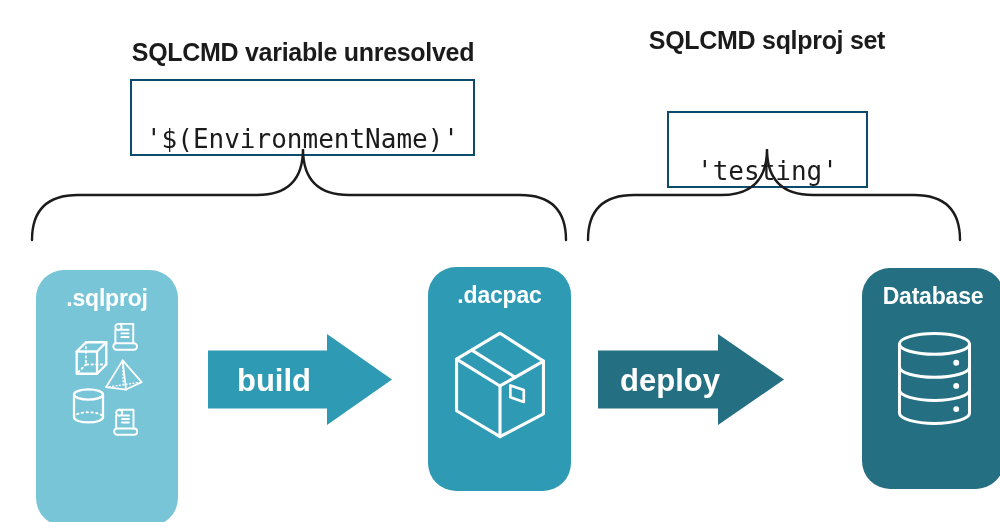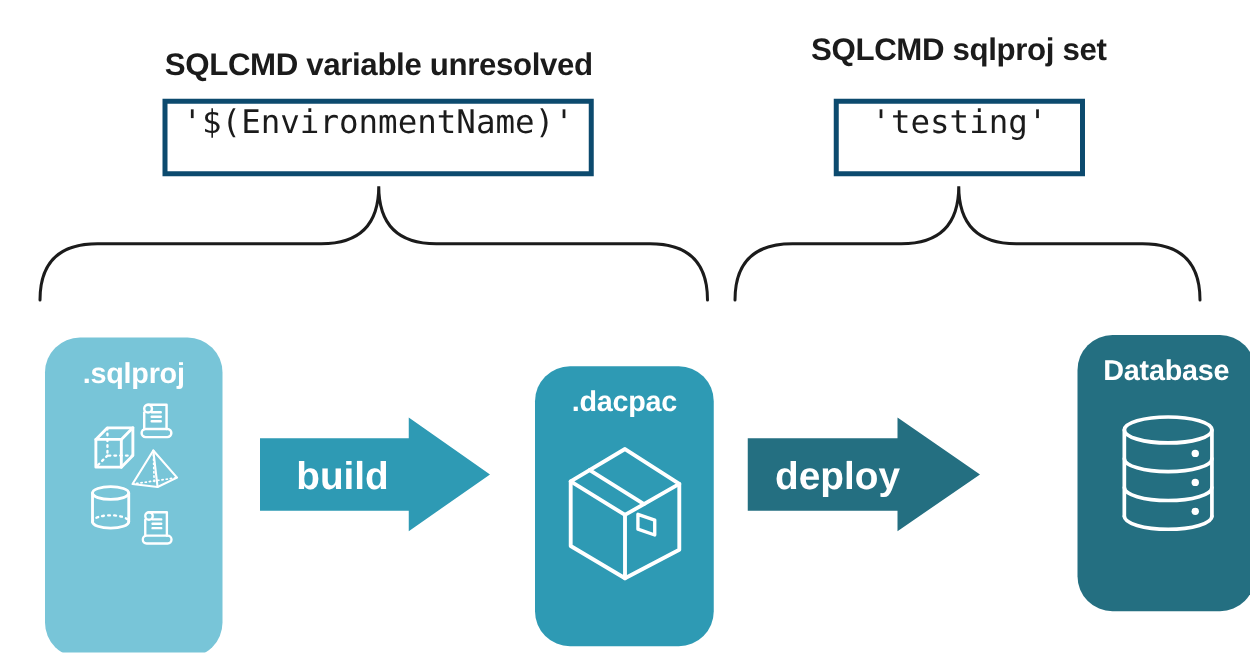--- a/index.html
+++ b/index.html
@@ -20,44 +20,44 @@
     font-weight: 700;
     color: #1b1b1b;
     letter-spacing: -0.3px;
     white-space: nowrap;
   }
   .heading.left { left: 303px; margin-top: 12px; }
   .heading.right { left: 767px; }
   .code-box {
     position: absolute;
     top: 79px;
-    height: 62px;
-    border: 4px solid #0c4a6e;
+    height: 77px;
+    border: 2px solid #0c4a6e;
     background: #ffffff;
     display: flex;
-    align-items: flex-start;
+    align-items: flex-end;
     justify-content: center;
     font-family: "DejaVu Sans Mono", monospace;
     font-size: 26px;
     color: #1b1b1b;
     white-space: nowrap;
   }
   .code-box.left { left: 130px; width: 345px; }
-  .code-box.right { left: 667px; width: 201px; }
+  .code-box.right { left: 667px; width: 201px; margin-top: 32px; }
   .braces {
     position: absolute;
     left: 0; top: 0;
     pointer-events: none;
   }
   .card {
     position: absolute;
     border-radius: 28px;
   }
   .card.sqlproj  { left: 36px;  top: 270px; width: 142px; height: 256px; background: #78c5d8; }
-  .card.dacpac   { left: 428px; top: 267px; width: 143px; height: 224px; background: #2e9ab4; margin-top: 26px; }
+  .card.dacpac   { left: 428px; top: 267px; width: 143px; height: 224px; background: #2e9ab4; }
   .card.database { left: 862px; top: 268px; width: 142px; height: 221px; background: #246f81; }
   .card-title {
     position: absolute;
     top: 15px;
     width: 100%;
     text-align: center;
     font-size: 23px;
     font-weight: 700;
     color: #ffffff;
     letter-spacing: -0.2px;

